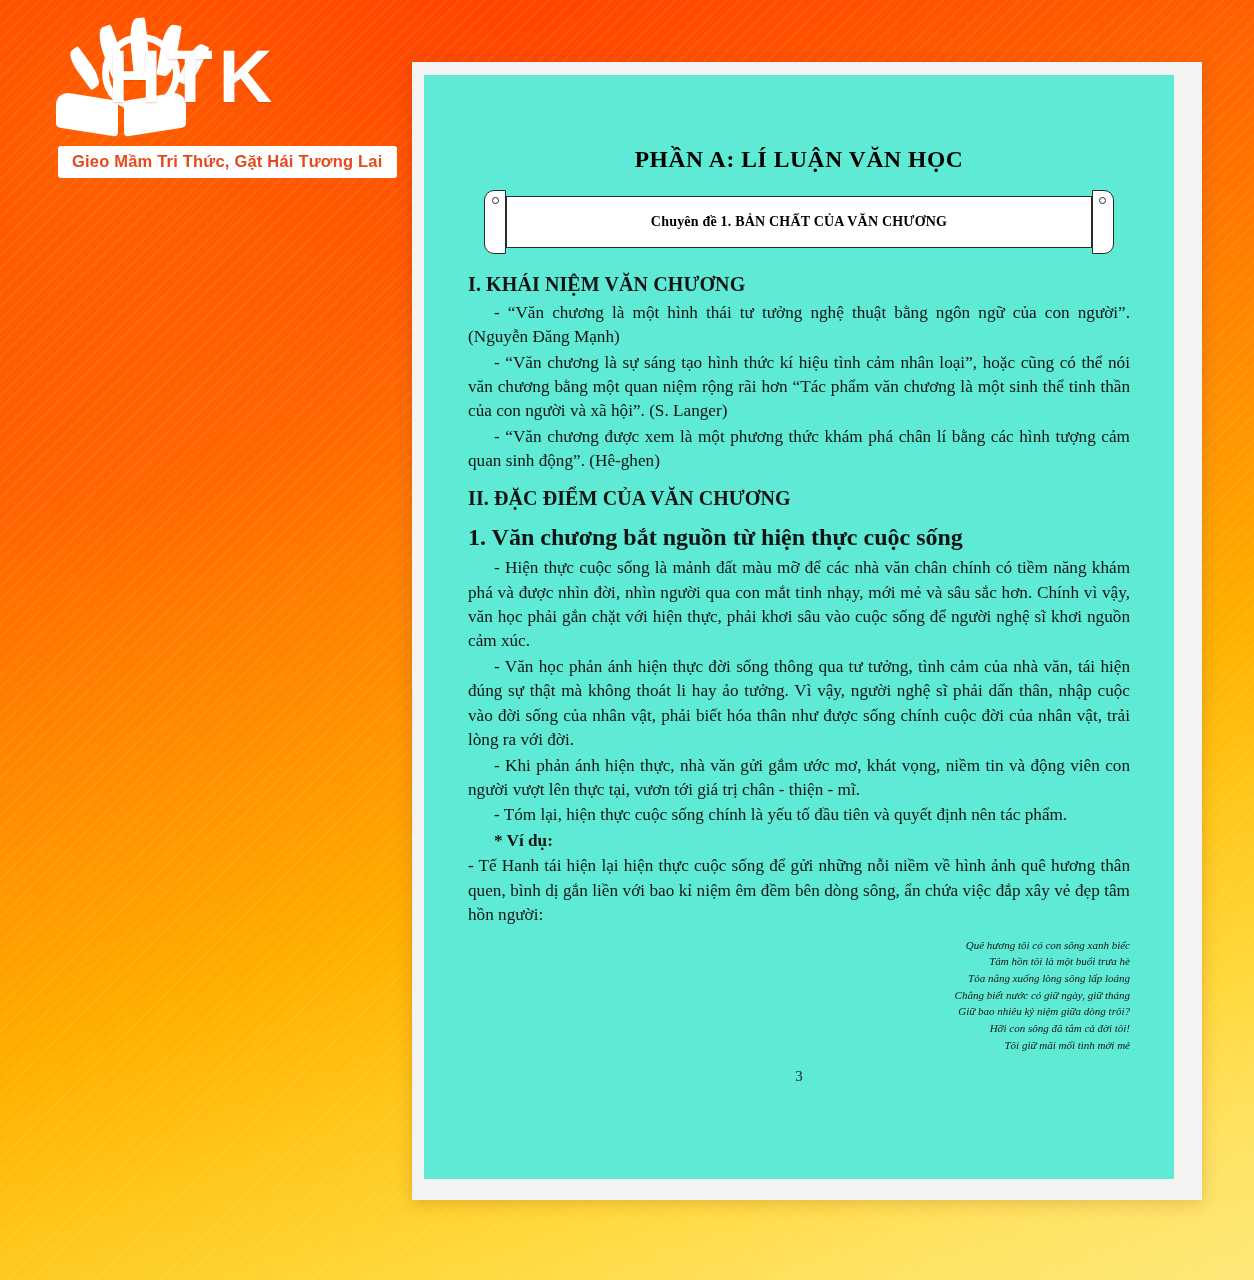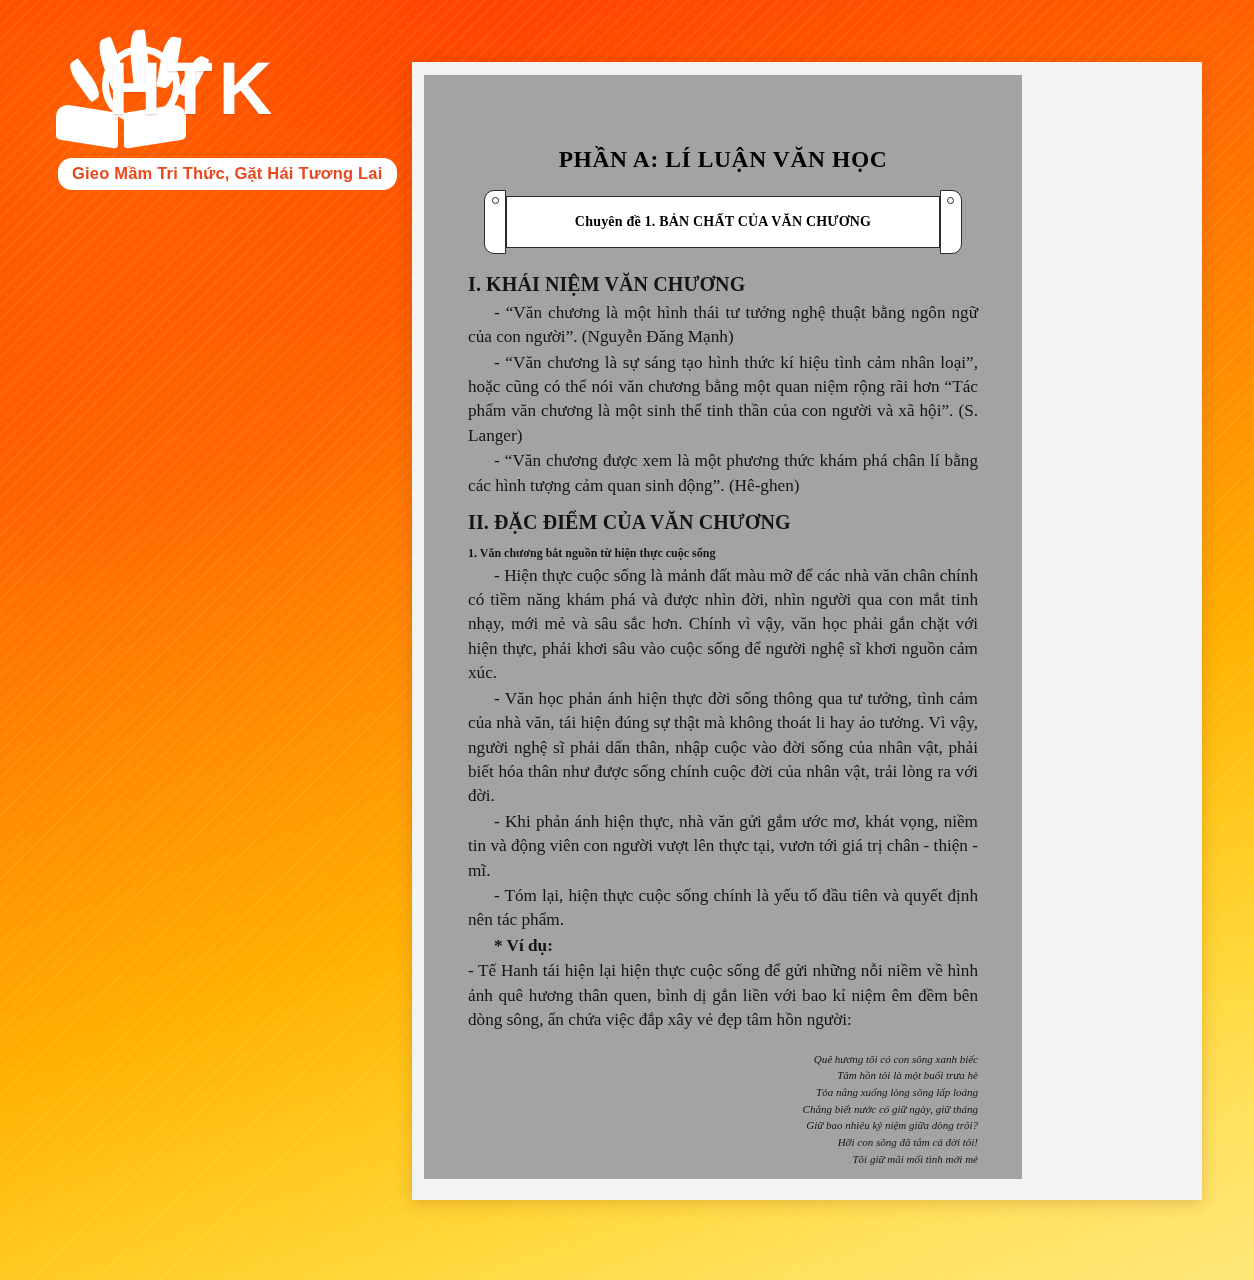--- a/index.html
+++ b/index.html
@@ -53,21 +53,21 @@
     height: 760px;
     border-radius: 50%;
     background: radial-gradient(circle at 40% 40%, rgba(255,120,0,0.55) 0%, rgba(255,90,0,0.18) 55%, rgba(255,90,0,0) 72%);
     pointer-events: none;
   }
 
   
   .logo-block {
     position: absolute;
     left: 52px;
-    top: 34px;
+    top: 22px;
     width: 330px;
     z-index: 4;
   }
   .logo-mark {
     position: relative;
     width: 300px;
     height: 120px;
   }
   .logo-letters {
     position: absolute;
@@ -117,42 +117,42 @@
     margin-top: 4px;
     margin-left: 6px;
     display: inline-block;
     padding: 6px 14px 7px 14px;
     background: #ffffff;
     color: #e8481c;
     font-family: "Liberation Sans", sans-serif;
     font-weight: 700;
     font-size: 16.5px;
     letter-spacing: 0.2px;
-    border-radius: 14px;
+    border-radius: 3px;
     white-space: nowrap;
   }
 
   
   .doc-frame {
     position: absolute;
     left: 412px;
     top: 62px;
     width: 790px;
     height: 1138px;
     background: #f3f3f1;
     box-shadow: 0 3px 16px rgba(120,30,0,0.20);
     z-index: 3;
   }
   .doc-page {
     position: absolute;
     left: 12px;
     top: 13px;
-    width: 598px;
+    width: 750px;
     height: 1104px;
-    background: #a3a3a3;
+    background: #5eead4;
     box-sizing: border-box;
     padding: 52px 44px 24px 44px;
     overflow: hidden;
   }
   .doc-inner {
     font-size: 17.2px;
     line-height: 1.42;
     color: #141414;
     text-align: justify;
   }
@@ -222,30 +222,30 @@
 
   h2.sec-head {
     font-weight: 700;
     font-size: 20px;
     margin: 10px 0 2px 0;
     text-align: left;
     letter-spacing: 0.1px;
   }
   h3.sub-head {
     font-weight: 700;
-    font-size: 12px;
+    font-size: 24px;
     margin: 8px 0 2px 0;
     text-align: left;
   }
   p.para {
     margin: 0 0 1px 0;
     text-indent: 26px;
   }
   p.para-noindent {
-    margin: 0 0 18px 0;
+    margin: 0 0 9px 0;
     text-indent: 0;
   }
   .ital { }
   .bold { font-weight: 700; }
 
   .verse {
     margin: 6px 0 0 0;
     text-align: right;
     padding-left: 212px;
     font-style: italic;

